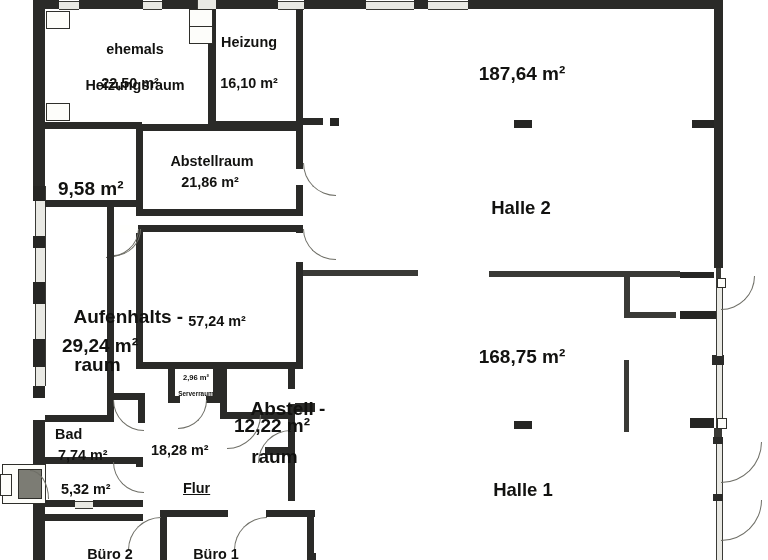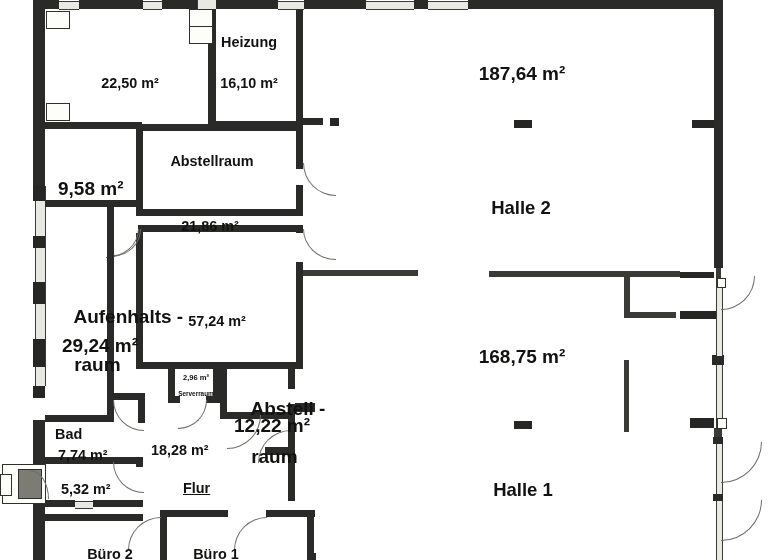--- a/index.html
+++ b/index.html
@@ -171,29 +171,33 @@
   <div class="blk" style="left:514px;top:421px;width:18px;height:8px;"></div>
   <div class="blk" style="left:692px;top:120px;width:22px;height:8px;"></div>
   <div class="blk" style="left:690px;top:418px;width:24px;height:10px;"></div>
   <div class="fix" style="left:717px;top:418px;width:8px;height:9px;"></div>
   <div class="blk" style="left:680px;top:272px;width:34px;height:6px;"></div>
   <div class="blk" style="left:680px;top:311px;width:36px;height:8px;"></div>
   <div class="fix" style="left:717px;top:278px;width:7px;height:8px;"></div>
 
   <div class="wall" style="left:314px;top:553px;width:2px;height:7px;"></div>
 
+  <div class="lbl c t16" style="left:127px;top:22px;">
+    <span>ehemals</span><br>
+    <span>Heizungsraum</span>
+  </div>
   <div class="lbl c t16" style="left:130px;top:74px;">22,50 m²</div>
 
   <div class="lbl c t16" style="left:249px;top:33px;">Heizung</div>
   <div class="lbl c t16" style="left:249px;top:74px;">16,10 m²</div>
 
   <div class="lbl l t15" style="left:58px;top:177px;">9,58 m²</div>
 
   <div class="lbl c t16" style="left:212px;top:152px;">Abstellraum</div>
-  <div class="lbl c t16" style="left:210px;top:173px;margin-top:44px;">21,86 m²</div>
+  <div class="lbl c t16" style="left:210px;top:173px;">21,86 m²</div>
 
   <div class="lbl l t15" style="left:53px;top:281px;">
     <span>Aufenhalts -</span><br>
     <span>raum</span>
   </div>
   <div class="lbl l t15" style="left:62px;top:334px;">29,24 m²</div>
 
   <div class="lbl c t16" style="left:217px;top:312px;">57,24 m²</div>
 
   <div class="lbl c tiny" style="left:196px;top:373px;">2,96 m²</div>

